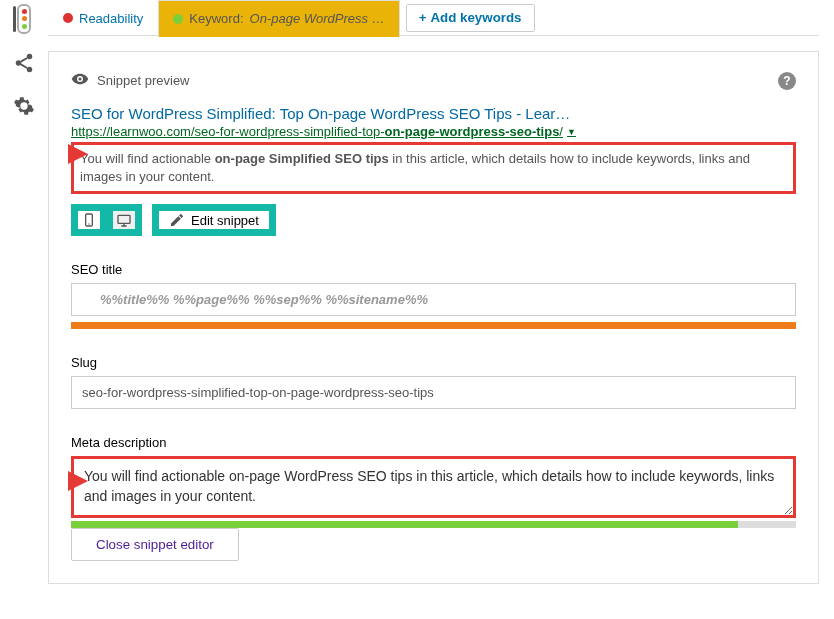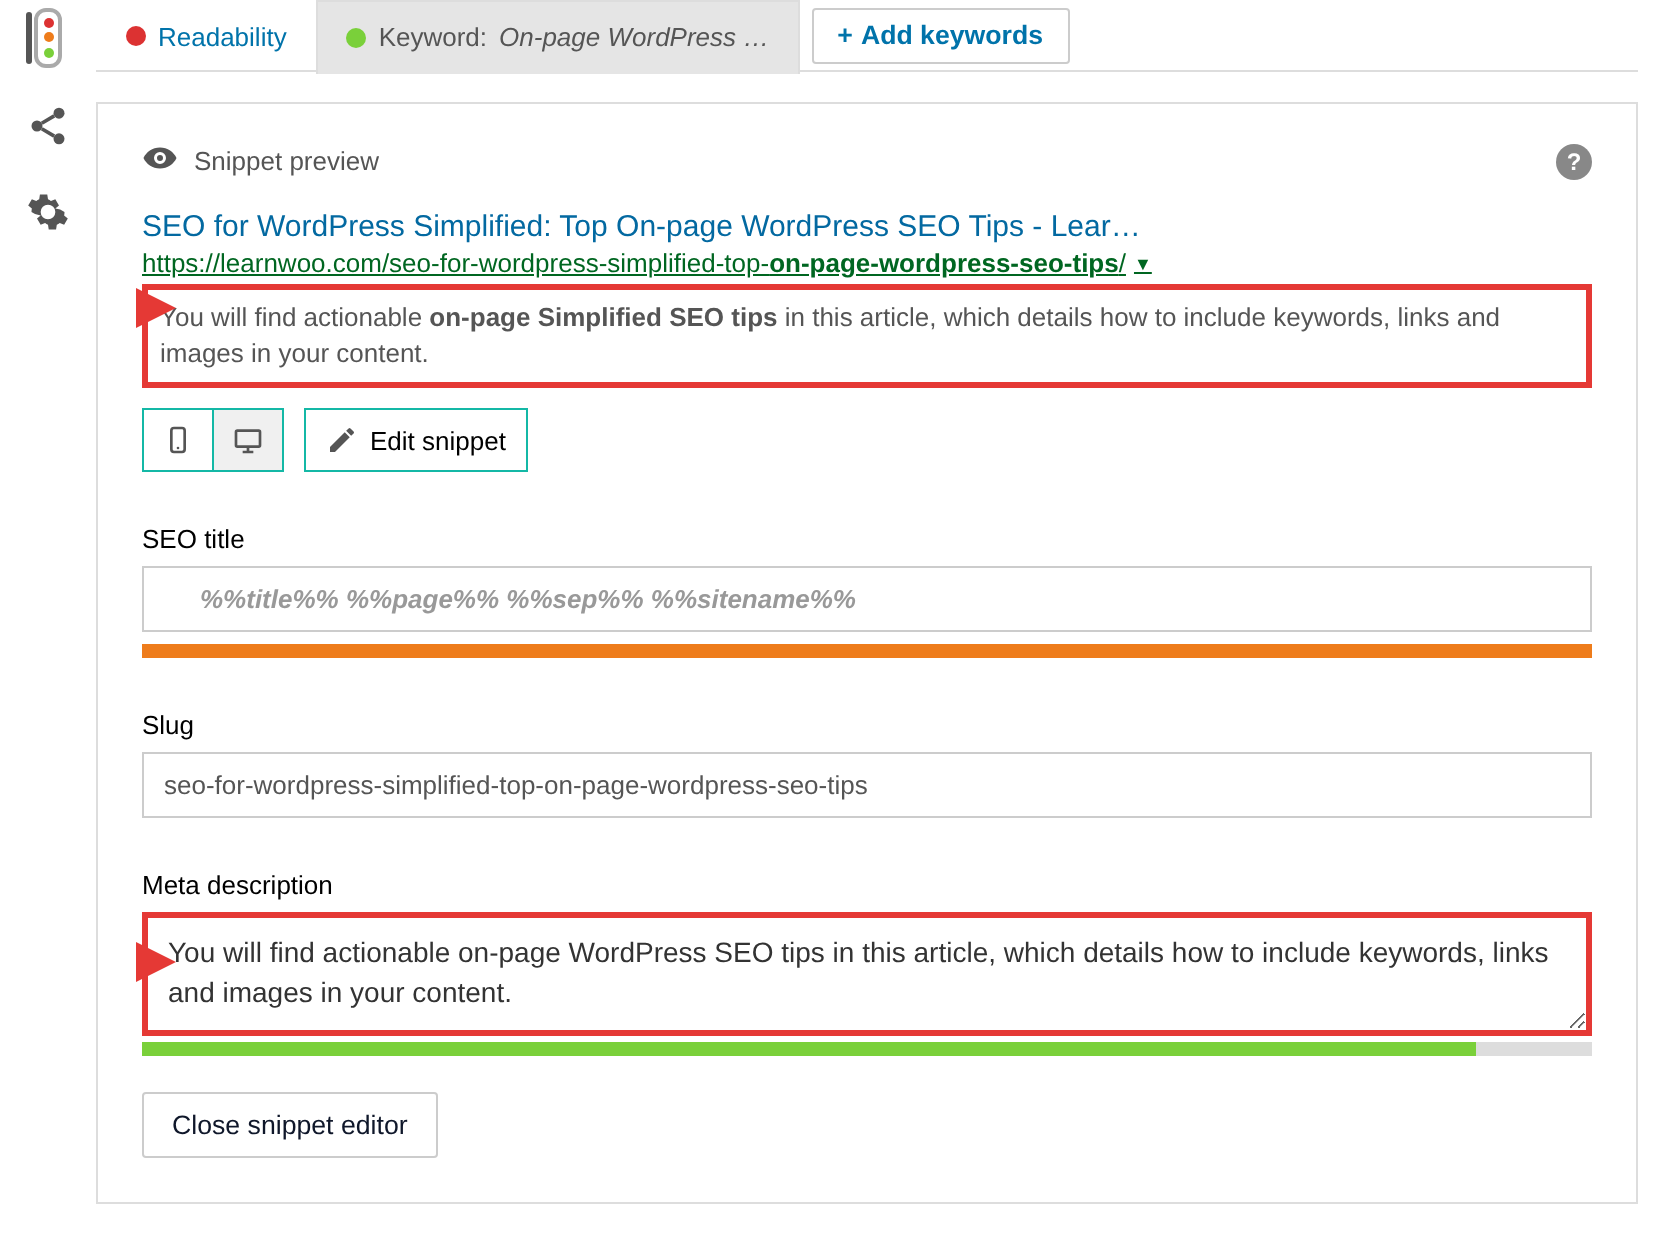--- a/index.html
+++ b/index.html
@@ -66,21 +66,21 @@
       display: flex;
       align-items: center;
       gap: 6px;
       border: 1px solid transparent;
       border-bottom: none;
       cursor: pointer;
       color: #0073aa;
     }
     .tab.active {
       border-color: #ddd;
-      background: #e5e5e5;
+      background: #eab308;
       margin-bottom: -1px;
       height: 37px;
       color: #555;
     }
     .tab-dot { width: 10px; height: 10px; border-radius: 50%; }
     .dot-red { background: #dc3232; }
     .dot-green { background: #7ad03a; }
     .tab-kw-label { color: #555; font-style: italic; font-weight: normal; text-align: right; }
     .add-kw-btn {
       padding: 0 12px;
@@ -150,21 +150,21 @@
       line-height: 1.4;
     }
     .snippet-desc .bold { font-weight: bold; }
     .device-row {
       display: flex;
       gap: 0;
       margin-top: 10px;
     }
     .device-btn, .edit-snippet-btn {
       height: 32px;
-      border: 1px solid #14b8a6;
+      border: 7px solid #14b8a6;
       background: #fff;
       display: flex;
       align-items: center;
       justify-content: center;
       cursor: pointer;
       padding: 0 10px;
     }
     .device-btn { width: 36px; padding: 0; }
     .device-btn + .device-btn { margin-left: -1px; }
     .device-btn.active { background: #f0f0f0; }
@@ -201,25 +201,24 @@
       padding: 8px 10px;
       font-size: 14px;
       color: #333;
       line-height: 1.4;
       resize: both;
       font-family: inherit;
       min-height: 62px;
       word-break: break-word;
     }
     .close-btn {
-      margin-top: 18px;
-      padding: 8px 14px;
+      padding: 8px 24px;
       border: 1px solid #ccc;
       background: #fff;
-      color: #0f172a;
+      color: #4c1d95;
       cursor: pointer;
       border-radius: 2px;
     }
     .arrow {
       position: absolute;
       width: 50px;
       height: 28px;
       z-index: 10;
       left: 38px;
     }

